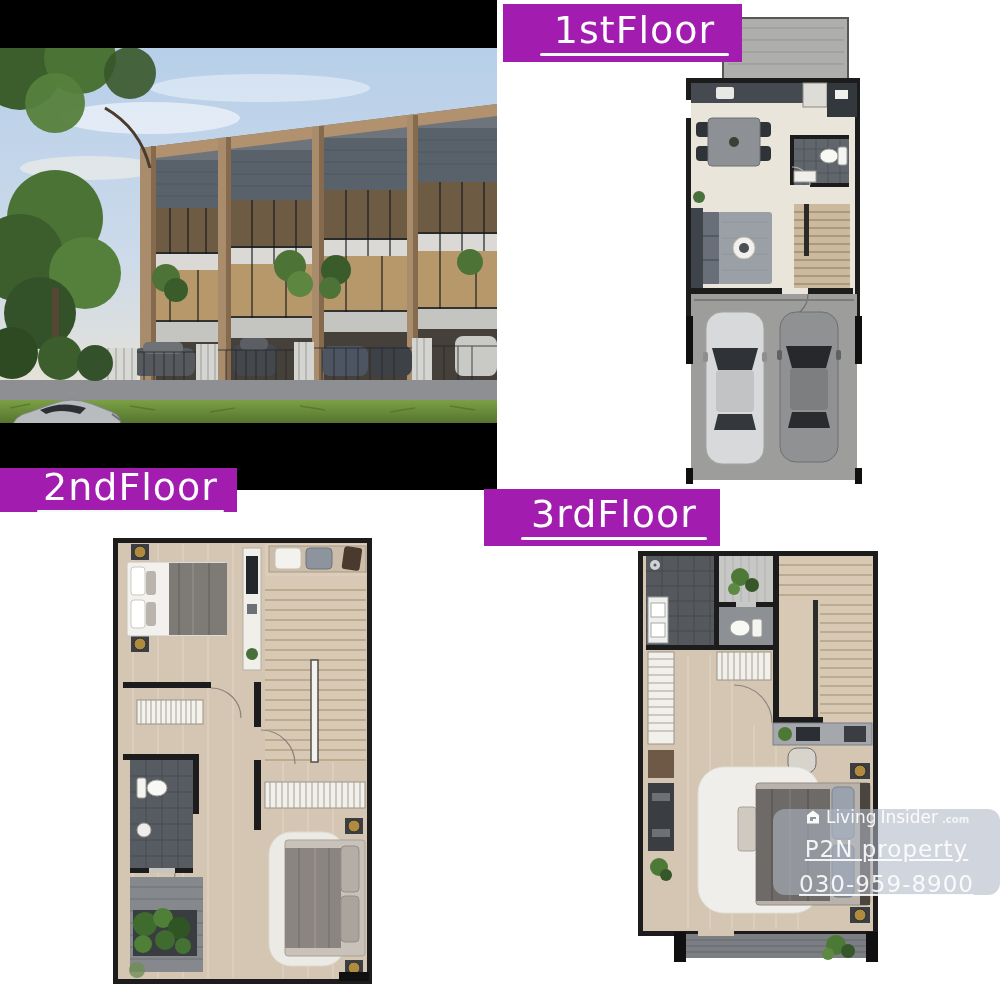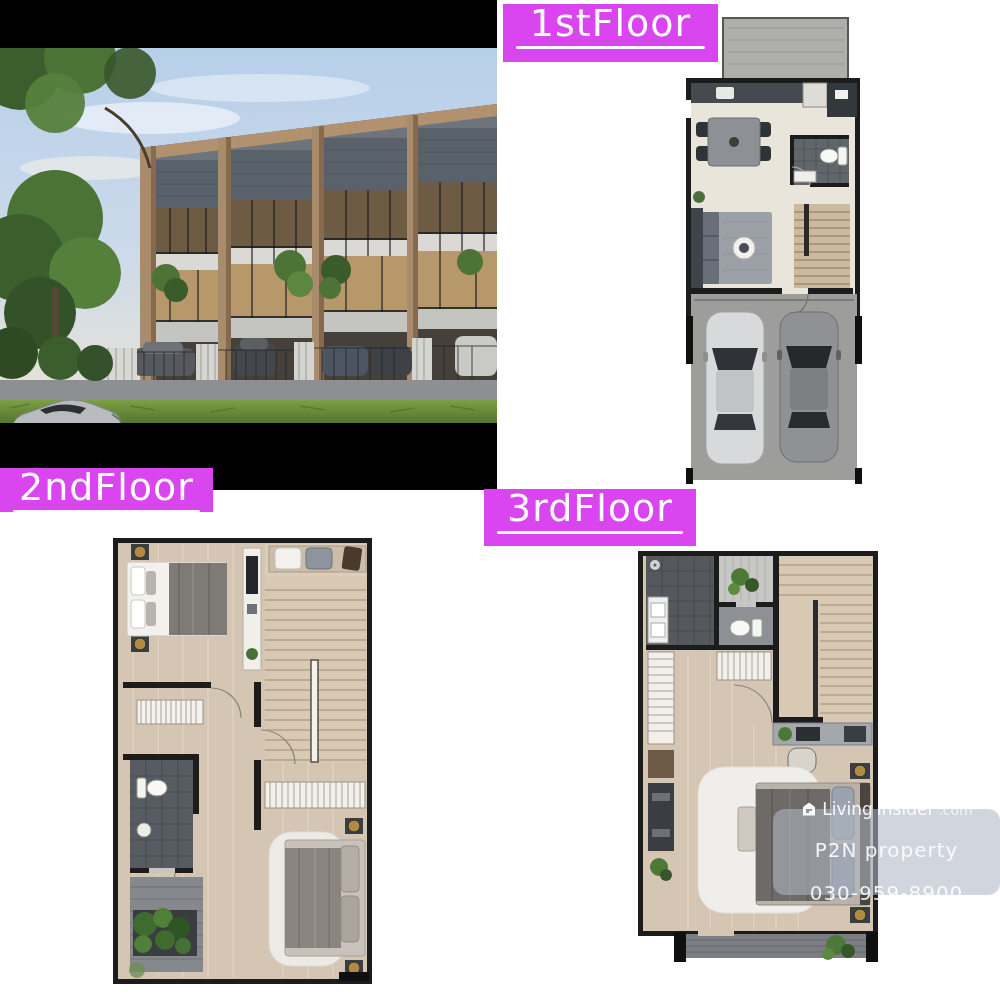--- a/index.html
+++ b/index.html
@@ -3,44 +3,44 @@
 <meta charset="utf-8">
 <style>
   html,body{margin:0;padding:0;background:#ffffff;font-family:"DejaVu Sans", sans-serif;}
   .canvas{position:relative;width:1000px;height:1000px;background:#ffffff;overflow:hidden;}
 
   
   .photo-block{position:absolute;left:0;top:0;width:497px;height:490px;background:#000;}
   .photo-svg{position:absolute;left:0;top:48px;}
 
   
-  .floor-label{position:absolute;background:#d946ef;color:#fff;display:flex;flex-direction:column;
-    align-items:center;justify-content:flex-start;z-index:5;}
+  .floor-label{position:absolute;background:#a21caf;color:#fff;display:flex;flex-direction:column;
+    align-items:center;justify-content:center;z-index:5;padding-left:24px;}
   .floor-label-text{font-size:38px;letter-spacing:1px;color:#fbfdfd;line-height:1;}
   .floor-underline{display:block;width:88%;height:3px;background:#f2fbfa;margin-top:4px;border-radius:2px;}
   #label-1st{left:503px;top:4px;width:215px;height:58px;}
   #label-2nd{left:0px;top:468px;width:213px;height:44px;}
   #label-3rd{left:484px;top:489px;width:212px;height:57px;}
 
   .plan{position:absolute;}
   #plan1{left:686px;top:16px;}
   #plan2{left:113px;top:532px;}
   #plan3{left:638px;top:545px;}
 
   
   .watermark{position:absolute;left:773px;top:809px;width:227px;height:86px;
     background:rgba(176,183,197,0.58);border-radius:12px;z-index:10;
-    display:flex;flex-direction:column;align-items:center;justify-content:center;gap:19px;
+    display:flex;flex-direction:column;align-items:center;justify-content:center;gap:9px;
     color:rgba(255,255,255,0.93);}
   .wm-row1{display:flex;align-items:baseline;gap:4px;font-size:17px;}
   .wm-row1 svg{align-self:center;}
   .wm-living{font-weight:400;}
   .wm-insider{font-weight:normal;}
-  .wm-tld{font-size:14px;opacity:.8;}
-  .wm-line2,.wm-line3{font-size:20px;letter-spacing:1px;opacity:.95;}
+  .wm-tld{font-size:10px;opacity:.8;font-weight:bold;}
+  .wm-line2,.wm-line3{font-size:23px;letter-spacing:1px;opacity:.95;text-decoration:underline;}
 </style>
 </head>
 <body>
 
 <div class="canvas">
 
   <section class="photo-block">
     <svg class="photo-svg" width="497" height="375" viewBox="0 0 497 375">
       <defs>
         <linearGradient id="sky" x1="0" y1="0" x2="0" y2="1">

